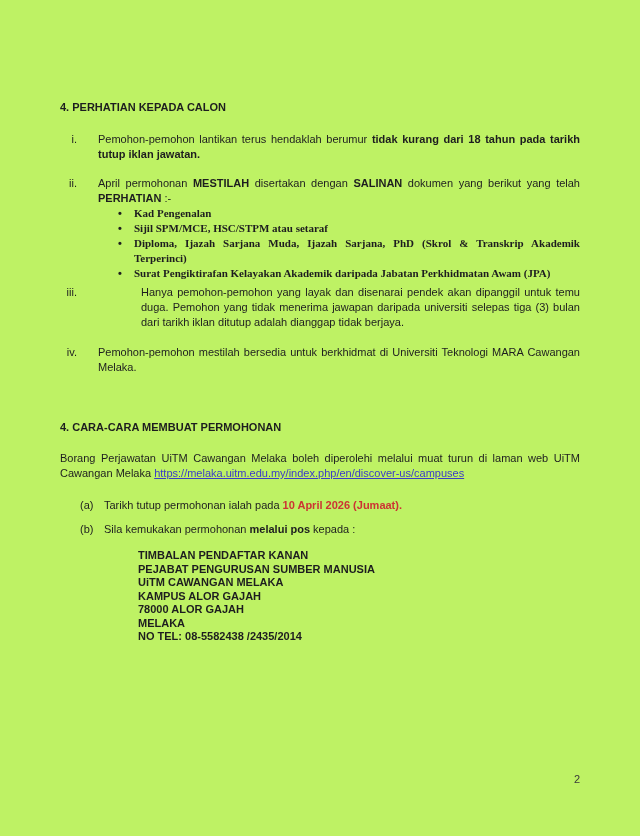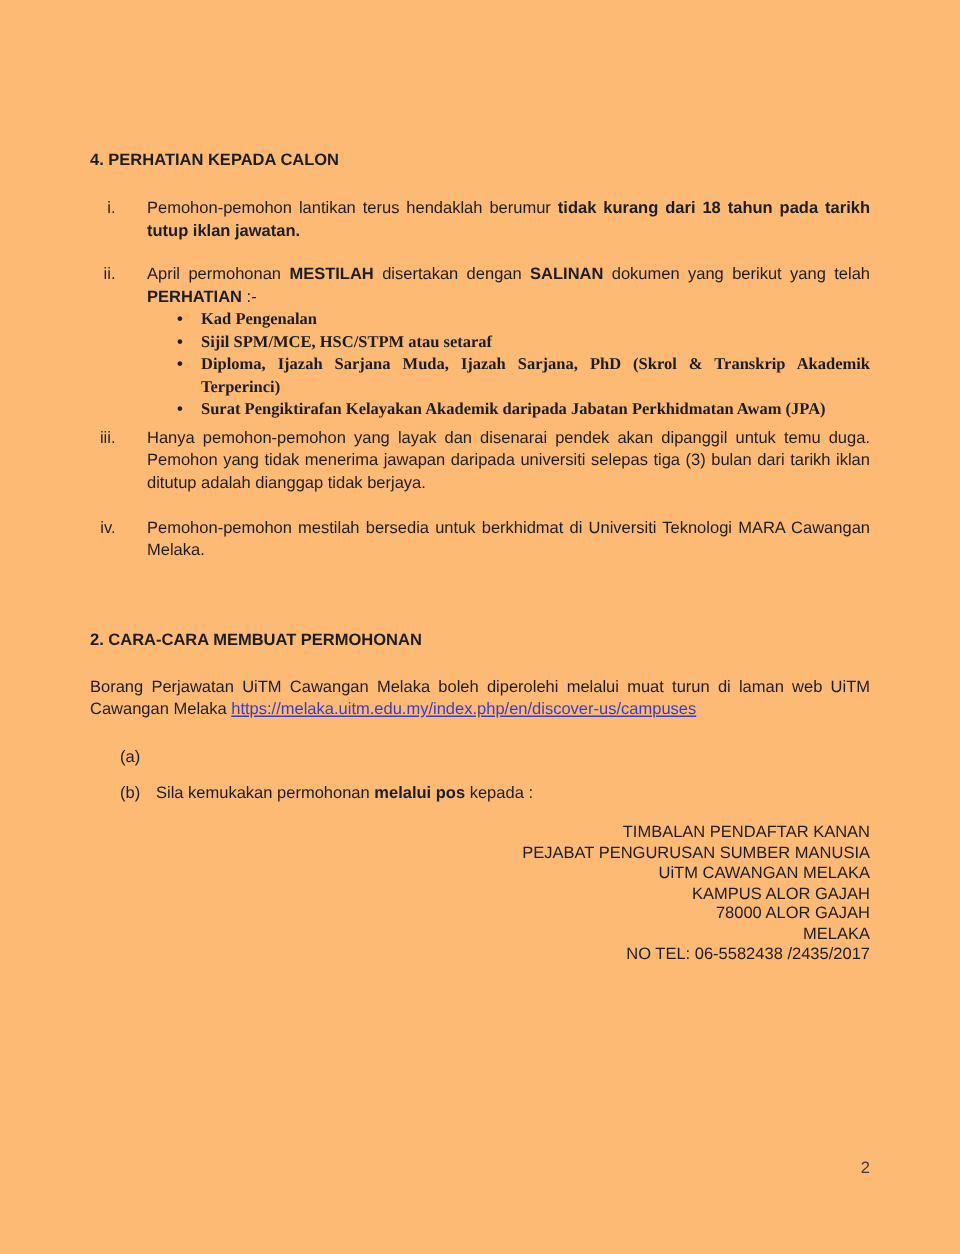--- a/index.html
+++ b/index.html
@@ -1,60 +1,59 @@
 <!DOCTYPE html>
 <html><head>
 <meta charset="utf-8">
 <style>
   html, body { margin: 0; padding: 0; background: #ffffff; }
   .page {
     position: relative;
     width: 640px;
     height: 836px;
     margin: 0 auto;
-    background: #fdba74;
+    background: #bef264;
     box-sizing: border-box;
     padding: 100px 60px 0 60px;
     font-family: "Liberation Sans", sans-serif;
     font-size: 11px;
     line-height: 15px;
     color: #1d1d1f;
     overflow: hidden;
   }
   .heading { font-weight: bold; margin: 0 0 17px 0; }
   .h5 { margin: 0 0 16px 0; }
 
   .item { display: flex; margin: 0 0 14px 0; }
   .item-num { flex: 0 0 17px; text-align: right; margin-right: 21px; }
   .item-body { flex: 1; text-align: justify; }
 
   .item-ii  { margin-bottom: 4px; }
-  .item-iii { margin-bottom: 15px; }
+  .item-iii { margin-bottom: 15px; gap: 43px; }
   .item-iv  { margin-bottom: 45px; }
 
   .bullets { font-weight: bold; }
   .bullet { display: flex; padding-left: 20px; text-align: justify; }
   .bullet-dot { flex: 0 0 16px; font-weight: bold; }
   .bullet-text { flex: 1; font-family: Liberation Serif, serif; }
 
   .bold { font-weight: bold; }
   .red  { color: #cc3333; font-weight: bold; }
   .link { color: #3b3bc8; text-decoration: underline; cursor: pointer; }
 
   .intro { text-align: justify; margin: 0 0 17px 0; }
 
   .letter { display: flex; margin: 0 0 9px 20px; }
   .letter-label { flex: 0 0 24px; }
   .letter-b { margin-bottom: 12px; }
 
   .address {
     margin-left: 78px;
-    font-weight: normal;
+    font-weight: bold;
     line-height: 13.5px;
-    text-align: right;
   }
 
   .page-number {
     position: absolute;
     top: 772px;
     right: 60px;
     color: #3a3a3a;
   }
 </style>
 </head>
@@ -97,38 +96,39 @@
   <div class="item item-iii">
     <div class="item-num">iii.</div>
     <div class="item-body">Hanya pemohon-pemohon yang layak dan disenarai pendek akan dipanggil untuk temu duga. Pemohon yang tidak menerima jawapan daripada universiti selepas tiga (3) bulan dari tarikh iklan ditutup adalah dianggap tidak berjaya.</div>
   </div>
 
   <div class="item item-iv">
     <div class="item-num">iv.</div>
     <div class="item-body">Pemohon-pemohon mestilah bersedia untuk berkhidmat di Universiti Teknologi MARA Cawangan Melaka.</div>
   </div>
 
-  <div class="heading h5">2. CARA-CARA MEMBUAT PERMOHONAN</div>
+  <div class="heading h5">4. CARA-CARA MEMBUAT PERMOHONAN</div>
 
   <div class="intro"><span>Borang Perjawatan UiTM Cawangan Melaka boleh diperolehi melalui muat turun di laman web UiTM Cawangan Melaka </span><a class="link">https://melaka.uitm.edu.my/index.php/en/discover-us/campuses</a></div>
 
   <div class="letter">
     <div class="letter-label">(a)</div>
+    <div><span>Tarikh tutup permohonan ialah pada </span><span class="red">10 April 2026 (Jumaat).</span></div>
   </div>
 
   <div class="letter letter-b">
     <div class="letter-label">(b)</div>
     <div><span>Sila kemukakan permohonan </span><span class="bold">melalui pos</span><span> kepada :</span></div>
   </div>
 
   <div class="address">
     <div>TIMBALAN PENDAFTAR KANAN</div>
     <div>PEJABAT PENGURUSAN SUMBER MANUSIA</div>
     <div>UiTM CAWANGAN MELAKA</div>
     <div>KAMPUS ALOR GAJAH</div>
     <div>78000 ALOR GAJAH</div>
     <div>MELAKA</div>
-    <div>NO TEL: 06-5582438 /2435/2017</div>
+    <div>NO TEL: 08-5582438 /2435/2014</div>
   </div>
 
   <div class="page-number">2</div>
 
 </div>
 
 </body></html>

